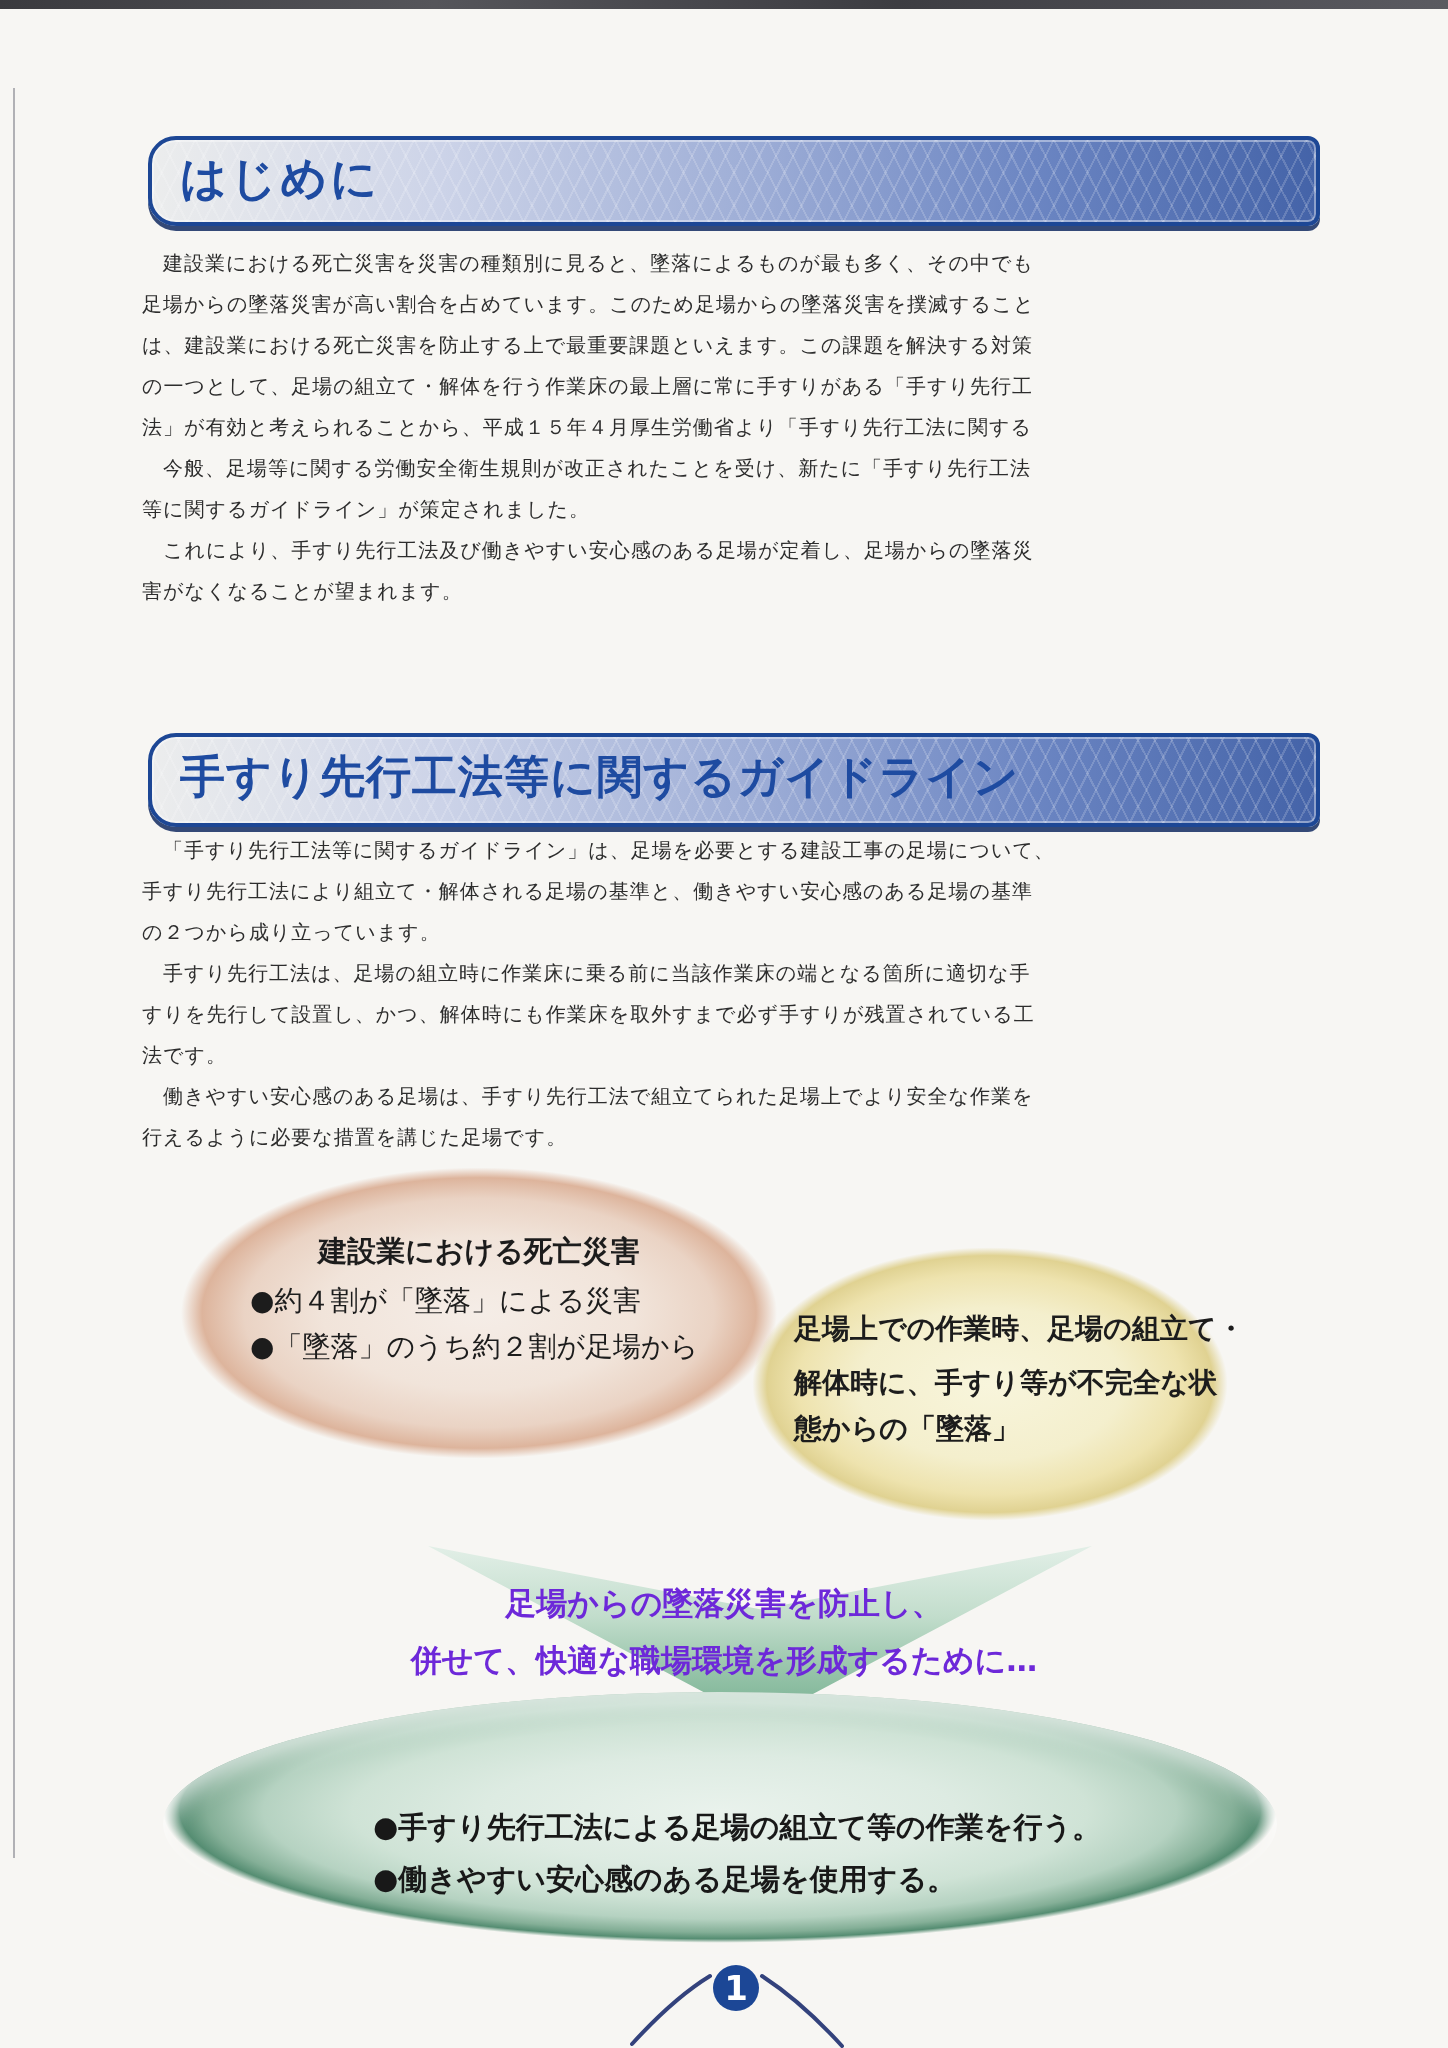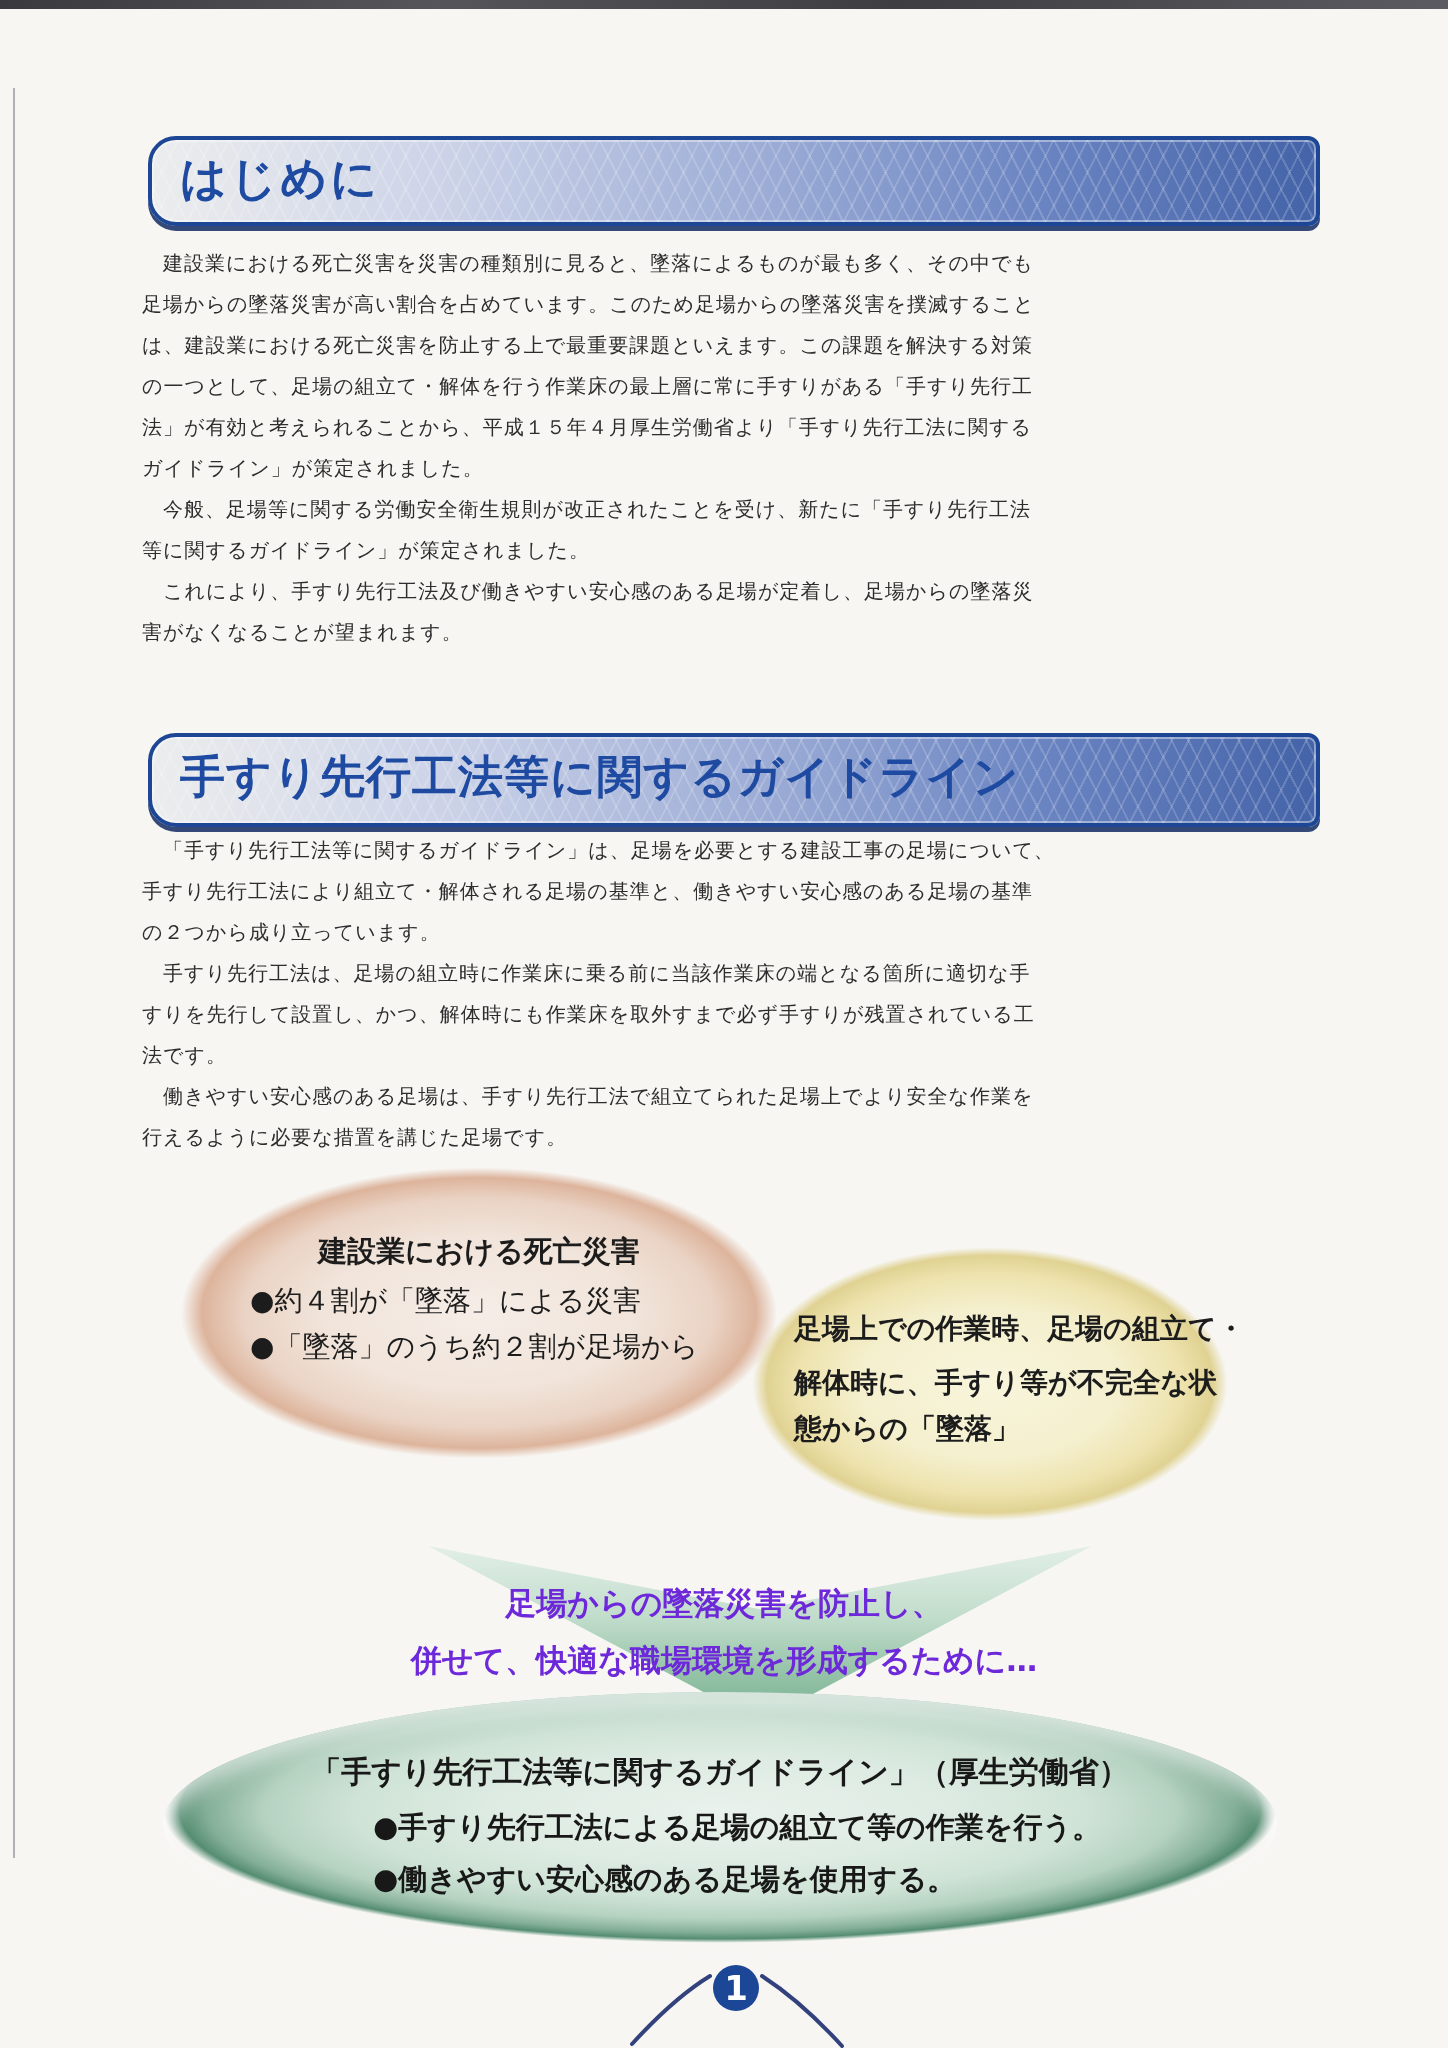--- a/index.html
+++ b/index.html
@@ -87,21 +87,20 @@
   <div class="banner banner1">
     <span class="banner-title">はじめに</span>
   </div>
 
   <div class="bodytext s1">
     <div class="tl">　建設業における死亡災害を災害の種類別に見ると、墜落によるものが最も多く、その中でも</div>
     <div class="tl">足場からの墜落災害が高い割合を占めています。このため足場からの墜落災害を撲滅すること</div>
     <div class="tl">は、建設業における死亡災害を防止する上で最重要課題といえます。この課題を解決する対策</div>
     <div class="tl">の一つとして、足場の組立て・解体を行う作業床の最上層に常に手すりがある「手すり先行工</div>
     <div class="tl">法」が有効と考えられることから、平成１５年４月厚生労働省より「手すり先行工法に関する</div>
-    <div class="tl">ガイドライン」が策定されました。</div>
     <div class="tl">　今般、足場等に関する労働安全衛生規則が改正されたことを受け、新たに「手すり先行工法</div>
     <div class="tl">等に関するガイドライン」が策定されました。</div>
     <div class="tl">　これにより、手すり先行工法及び働きやすい安心感のある足場が定着し、足場からの墜落災</div>
     <div class="tl">害がなくなることが望まれます。</div>
   </div>
 
   <div class="banner banner2">
     <span class="banner-title">手すり先行工法等に関するガイドライン</span>
   </div>
 
@@ -128,21 +127,20 @@
     <div class="el el3">態からの「墜落」</div>
   </div>
 
   <div class="chevron"></div>
   <div class="arrow-text">
     <div class="al">足場からの墜落災害を防止し、</div>
     <div class="al">併せて、快適な職場環境を形成するために…</div>
   </div>
 
   <div class="ellipse e3">
-    <div class="et">「手すり先行工法等に関するガイドライン」（厚生労働省）</div>
     <div class="eb eb1">●手すり先行工法による足場の組立て等の作業を行う。</div>
     <div class="eb eb2">●働きやすい安心感のある足場を使用する。</div>
   </div>
 
   <svg class="footer-mark" viewBox="0 0 240 104" xmlns="http://www.w3.org/2000/svg">
     <path d="M 14 100 Q 56 54 92 32" stroke="#33427c" stroke-width="4" fill="none" stroke-linecap="round"></path>
     <path d="M 144 32 Q 184 58 224 102" stroke="#33427c" stroke-width="4" fill="none" stroke-linecap="round"></path>
     <circle cx="118" cy="44" r="23" fill="#1c4796"></circle>
     <text x="118" y="56" text-anchor="middle" font-size="34" font-weight="bold" fill="#ffffff" font-family="DejaVu Sans, Liberation Sans, sans-serif">1</text>
   </svg>

